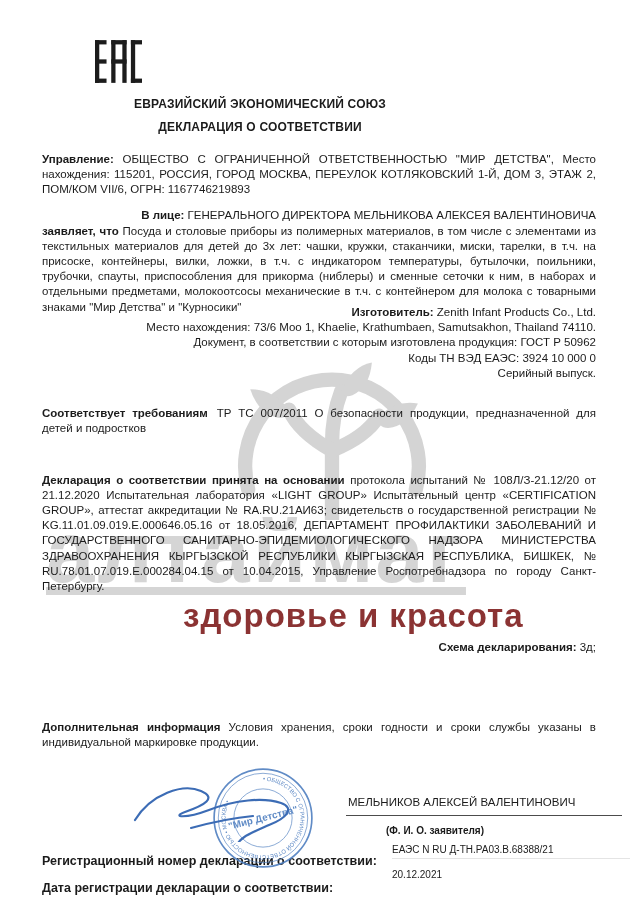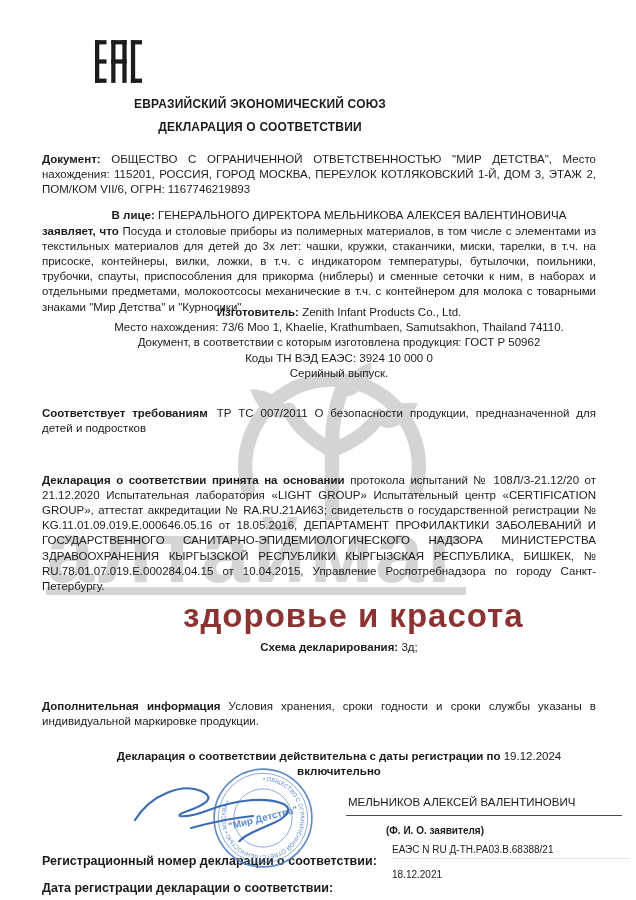--- a/index.html
+++ b/index.html
@@ -8,21 +8,21 @@
     font-family:"Liberation Sans",sans-serif;color:#1b1b1b;overflow:hidden;
   }
   
   .eac-mark{position:absolute;left:95px;top:37px;width:47px;height:49px;z-index:2;}
   .title-line{position:absolute;left:0;width:520px;text-align:center;font-weight:bold;
     font-size:12px;letter-spacing:.2px;z-index:2;}
   .t1{top:97px;} .t2{top:120px;}
   
   .para{position:absolute;left:42px;width:554px;font-size:11.5px;line-height:15.2px;
     text-align:justify;z-index:2;}
-  .para.left{text-align:center;margin-left:20px;}
+  .para.left{text-align:right;}
   .para b{font-weight:bold;}
   .gap-left{margin-left:9px;}
   
   .wm{position:absolute;z-index:0;}
   .wm-big{left:46px;top:508px;font-size:87px;font-weight:bold;color:#cbcbcb;
     letter-spacing:3px;opacity:.8;line-height:1;text-decoration:underline;}
   .wm-sub{left:183px;top:599px;font-size:33px;font-weight:bold;color:#7f1d1d;
     letter-spacing:1px;opacity:.9;line-height:1;}
   .wm-leaf{left:198px;top:336px;width:268px;height:184px;opacity:.85;}
   
@@ -73,43 +73,42 @@
       <rect x="38" y="45" width="36" height="10"></rect>
       <rect x="84" y="0" width="10" height="100"></rect>
       <rect x="84" y="0" width="26" height="10"></rect>
       <rect x="84" y="90" width="26" height="10"></rect>
     </g>
   </svg>
 
   <div class="title-line t1">ЕВРАЗИЙСКИЙ ЭКОНОМИЧЕСКИЙ СОЮЗ</div>
   <div class="title-line t2">ДЕКЛАРАЦИЯ О СООТВЕТСТВИИ</div>
 
-  <p class="para" style="top:140px"><b>Документ:</b><span> ОБЩЕСТВО С ОГРАНИЧЕННОЙ ОТВЕТСТВЕННОСТЬЮ "МИР ДЕТСТВА", Место нахождения: 115201, РОССИЯ, ГОРОД МОСКВА, ПЕРЕУЛОК КОТЛЯКОВСКИЙ 1-Й, ДОМ 3, ЭТАЖ 2, ПОМ/КОМ VII/6, ОГРН: 1167746219893</span></p>
+  <p class="para" style="top:140px"><b>Управление:</b><span> ОБЩЕСТВО С ОГРАНИЧЕННОЙ ОТВЕТСТВЕННОСТЬЮ "МИР ДЕТСТВА", Место нахождения: 115201, РОССИЯ, ГОРОД МОСКВА, ПЕРЕУЛОК КОТЛЯКОВСКИЙ 1-Й, ДОМ 3, ЭТАЖ 2, ПОМ/КОМ VII/6, ОГРН: 1167746219893</span></p>
 
   <p class="para left" style="top:196px"><b>В лице:</b><span> ГЕНЕРАЛЬНОГО ДИРЕКТОРА МЕЛЬНИКОВА АЛЕКСЕЯ ВАЛЕНТИНОВИЧА</span></p>
 
   <p class="para" style="top:212px"><b>заявляет, что</b><span> Посуда и столовые приборы из полимерных материалов, в том числе с элементами из текстильных материалов для детей до 3х лет: чашки, кружки, стаканчики, миски, тарелки, в т.ч. на присоске, контейнеры, вилки, ложки, в т.ч. с индикатором температуры, бутылочки, поильники, трубочки, спауты, приспособления для прикорма (ниблеры) и сменные сеточки к ним, в наборах и отдельными предметами, молокоотсосы механические в т.ч. с контейнером для молока с товарными знаками "Мир Детства" и "Курносики"</span></p>
 
   <div class="para left" style="top:305px">
     <div><b>Изготовитель:</b><span> Zenith Infant Products Co., Ltd.</span></div>
     <div>Место нахождения: 73/6 Moo 1, Khaelie, Krathumbaen, Samutsakhon, Thailand 74110.</div>
     <div>Документ, в соответствии с которым изготовлена продукция: ГОСТ Р 50962</div>
     <div>Коды ТН ВЭД ЕАЭС: 3924 10 000 0</div>
     <div>Серийный выпуск.</div>
   </div>
 
   <p class="para" style="top:394px"><b>Соответствует требованиям</b><span class="gap-left">ТР ТС 007/2011 О безопасности продукции, предназначенной для детей и подростков</span></p>
 
   <p class="para" style="top:461px"><b>Декларация о соответствии принята на основании</b><span> протокола испытаний № 108Л/З-21.12/20 от 21.12.2020 Испытательная лаборатория «LIGHT GROUP» Испытательный центр «CERTIFICATION GROUP», аттестат аккредитации № RA.RU.21АИ63; свидетельств о государственной регистрации № KG.11.01.09.019.Е.000646.05.16 от 18.05.2016, ДЕПАРТАМЕНТ ПРОФИЛАКТИКИ ЗАБОЛЕВАНИЙ И ГОСУДАРСТВЕННОГО САНИТАРНО-ЭПИДЕМИОЛОГИЧЕСКОГО НАДЗОРА МИНИСТЕРСТВА ЗДРАВООХРАНЕНИЯ КЫРГЫЗСКОЙ РЕСПУБЛИКИ КЫРГЫЗСКАЯ РЕСПУБЛИКА, БИШКЕК, № RU.78.01.07.019.Е.000284.04.15 от 10.04.2015, Управление Роспотребнадзора по городу Санкт-Петербургу.</span></p>
 
   <p class="para left" style="top:628px"><b>Схема декларирования:</b><span> 3д;</span></p>
 
-  <p class="para" style="top:687px"><b>Дополнительная информация</b><span> Условия хранения, сроки годности и сроки службы указаны в индивидуальной маркировке продукции.</span></p>
+  <p class="para" style="top:708px"><b>Дополнительная информация</b><span> Условия хранения, сроки годности и сроки службы указаны в индивидуальной маркировке продукции.</span></p>
 
-  <p class="para left" style="top:737px"><b>Декларация о соответствии действительна с даты регистрации по</b><span> 19.12.2024</span><br><b>включительно</b></p>
 
   <svg class="sig-svg" viewBox="0 0 175 64">
     <g stroke="#3c6cb5" stroke-width="2.2" fill="none" stroke-linecap="round">
       <path d="M2 42 C 18 16, 50 5, 68 13 C 84 20, 72 27, 52 34 C 38 39, 52 41, 76 32 C 102 22, 130 19, 148 25 C 162 30, 154 40, 136 47 C 118 55, 102 61, 104 71"></path>
       <path d="M58 50 C 80 44, 98 40, 120 38"></path>
     </g>
   </svg>
 
   <svg class="stamp" viewBox="0 0 100 100">
     <g stroke="#4f7fc0" fill="none">
@@ -127,15 +126,15 @@
   </svg>
 
   <div class="sig-name">МЕЛЬНИКОВ АЛЕКСЕЙ ВАЛЕНТИНОВИЧ</div>
   <div class="sig-line"></div>
   <div class="fio">(Ф. И. О. заявителя)</div>
 
   <div class="reg-faint-line"></div>
   <div class="reg-label reg-num-label">Регистрационный номер декларации о соответствии:</div>
   <div class="reg-value reg-num-value">ЕАЭС N RU Д-ТН.РА03.В.68388/21</div>
   <div class="reg-label reg-date-label">Дата регистрации декларации о соответствии:</div>
-  <div class="reg-value reg-date-value">18.12.2021</div>
+  <div class="reg-value reg-date-value">20.12.2021</div>
 
 </div>
 
 </body></html>

